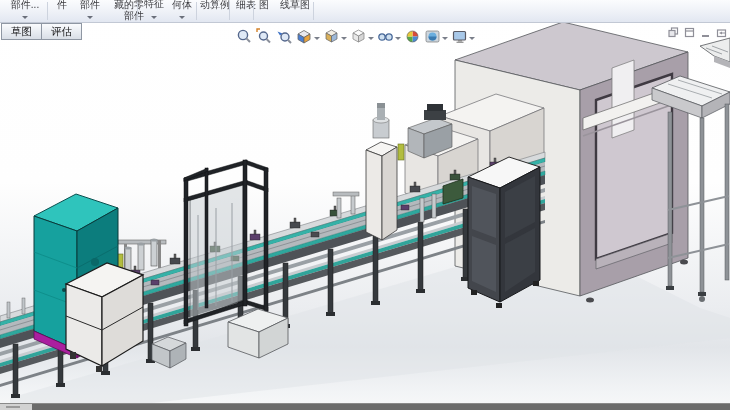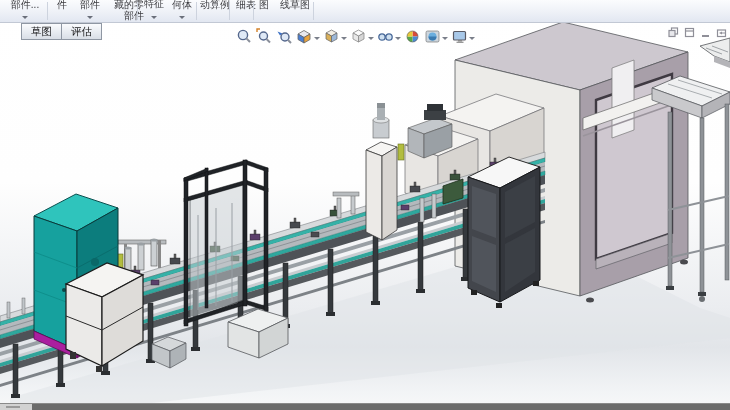--- a/index.html
+++ b/index.html
@@ -18,21 +18,21 @@
   .cmdbtn{position:absolute;top:0;height:22px;text-align:center;color:#3c3c40;
     font-size:10px;line-height:10px;cursor:default;}
   .cmdbtn .lbl{display:block;margin-top:0px;white-space:nowrap;}
   .cmdbtn .lbl2{display:block;margin-top:1px;white-space:nowrap;}
   .caret{display:inline-block;width:0;height:0;border-left:3px solid transparent;
     border-right:3px solid transparent;border-top:3px solid #6a6f7a;
     position:absolute;bottom:3px;left:50%;margin-left:-3px;}
   .vsep{position:absolute;top:2px;height:18px;width:1px;background:#cdd3de;}
 
   
-  #tabbar{position:absolute;left:21px;top:23px;display:flex;z-index:30;}
+  #tabbar{position:absolute;left:1px;top:23px;display:flex;z-index:30;}
   .tab{height:13px;padding:1px 9px 1px 9px;font-size:10.5px;line-height:12px;color:#1c1c1e;
     background:linear-gradient(180deg,#fafbfd 0%,#e6eaf0 60%,#d9dee6 100%);
     border:1px solid #8f97a3;margin-right:-1px;text-align:center;white-space:nowrap;}
 
   
   #hud{position:absolute;left:236px;top:28px;display:flex;align-items:center;z-index:25;}
   .hudbtn{display:flex;align-items:center;margin-right:3px;}
   .hudbtn svg{display:block;}
   .hudcaret{width:0;height:0;border-left:3px solid transparent;border-right:3px solid transparent;
     border-top:3px solid #7a7f8a;margin-left:1px;margin-top:4px;}

